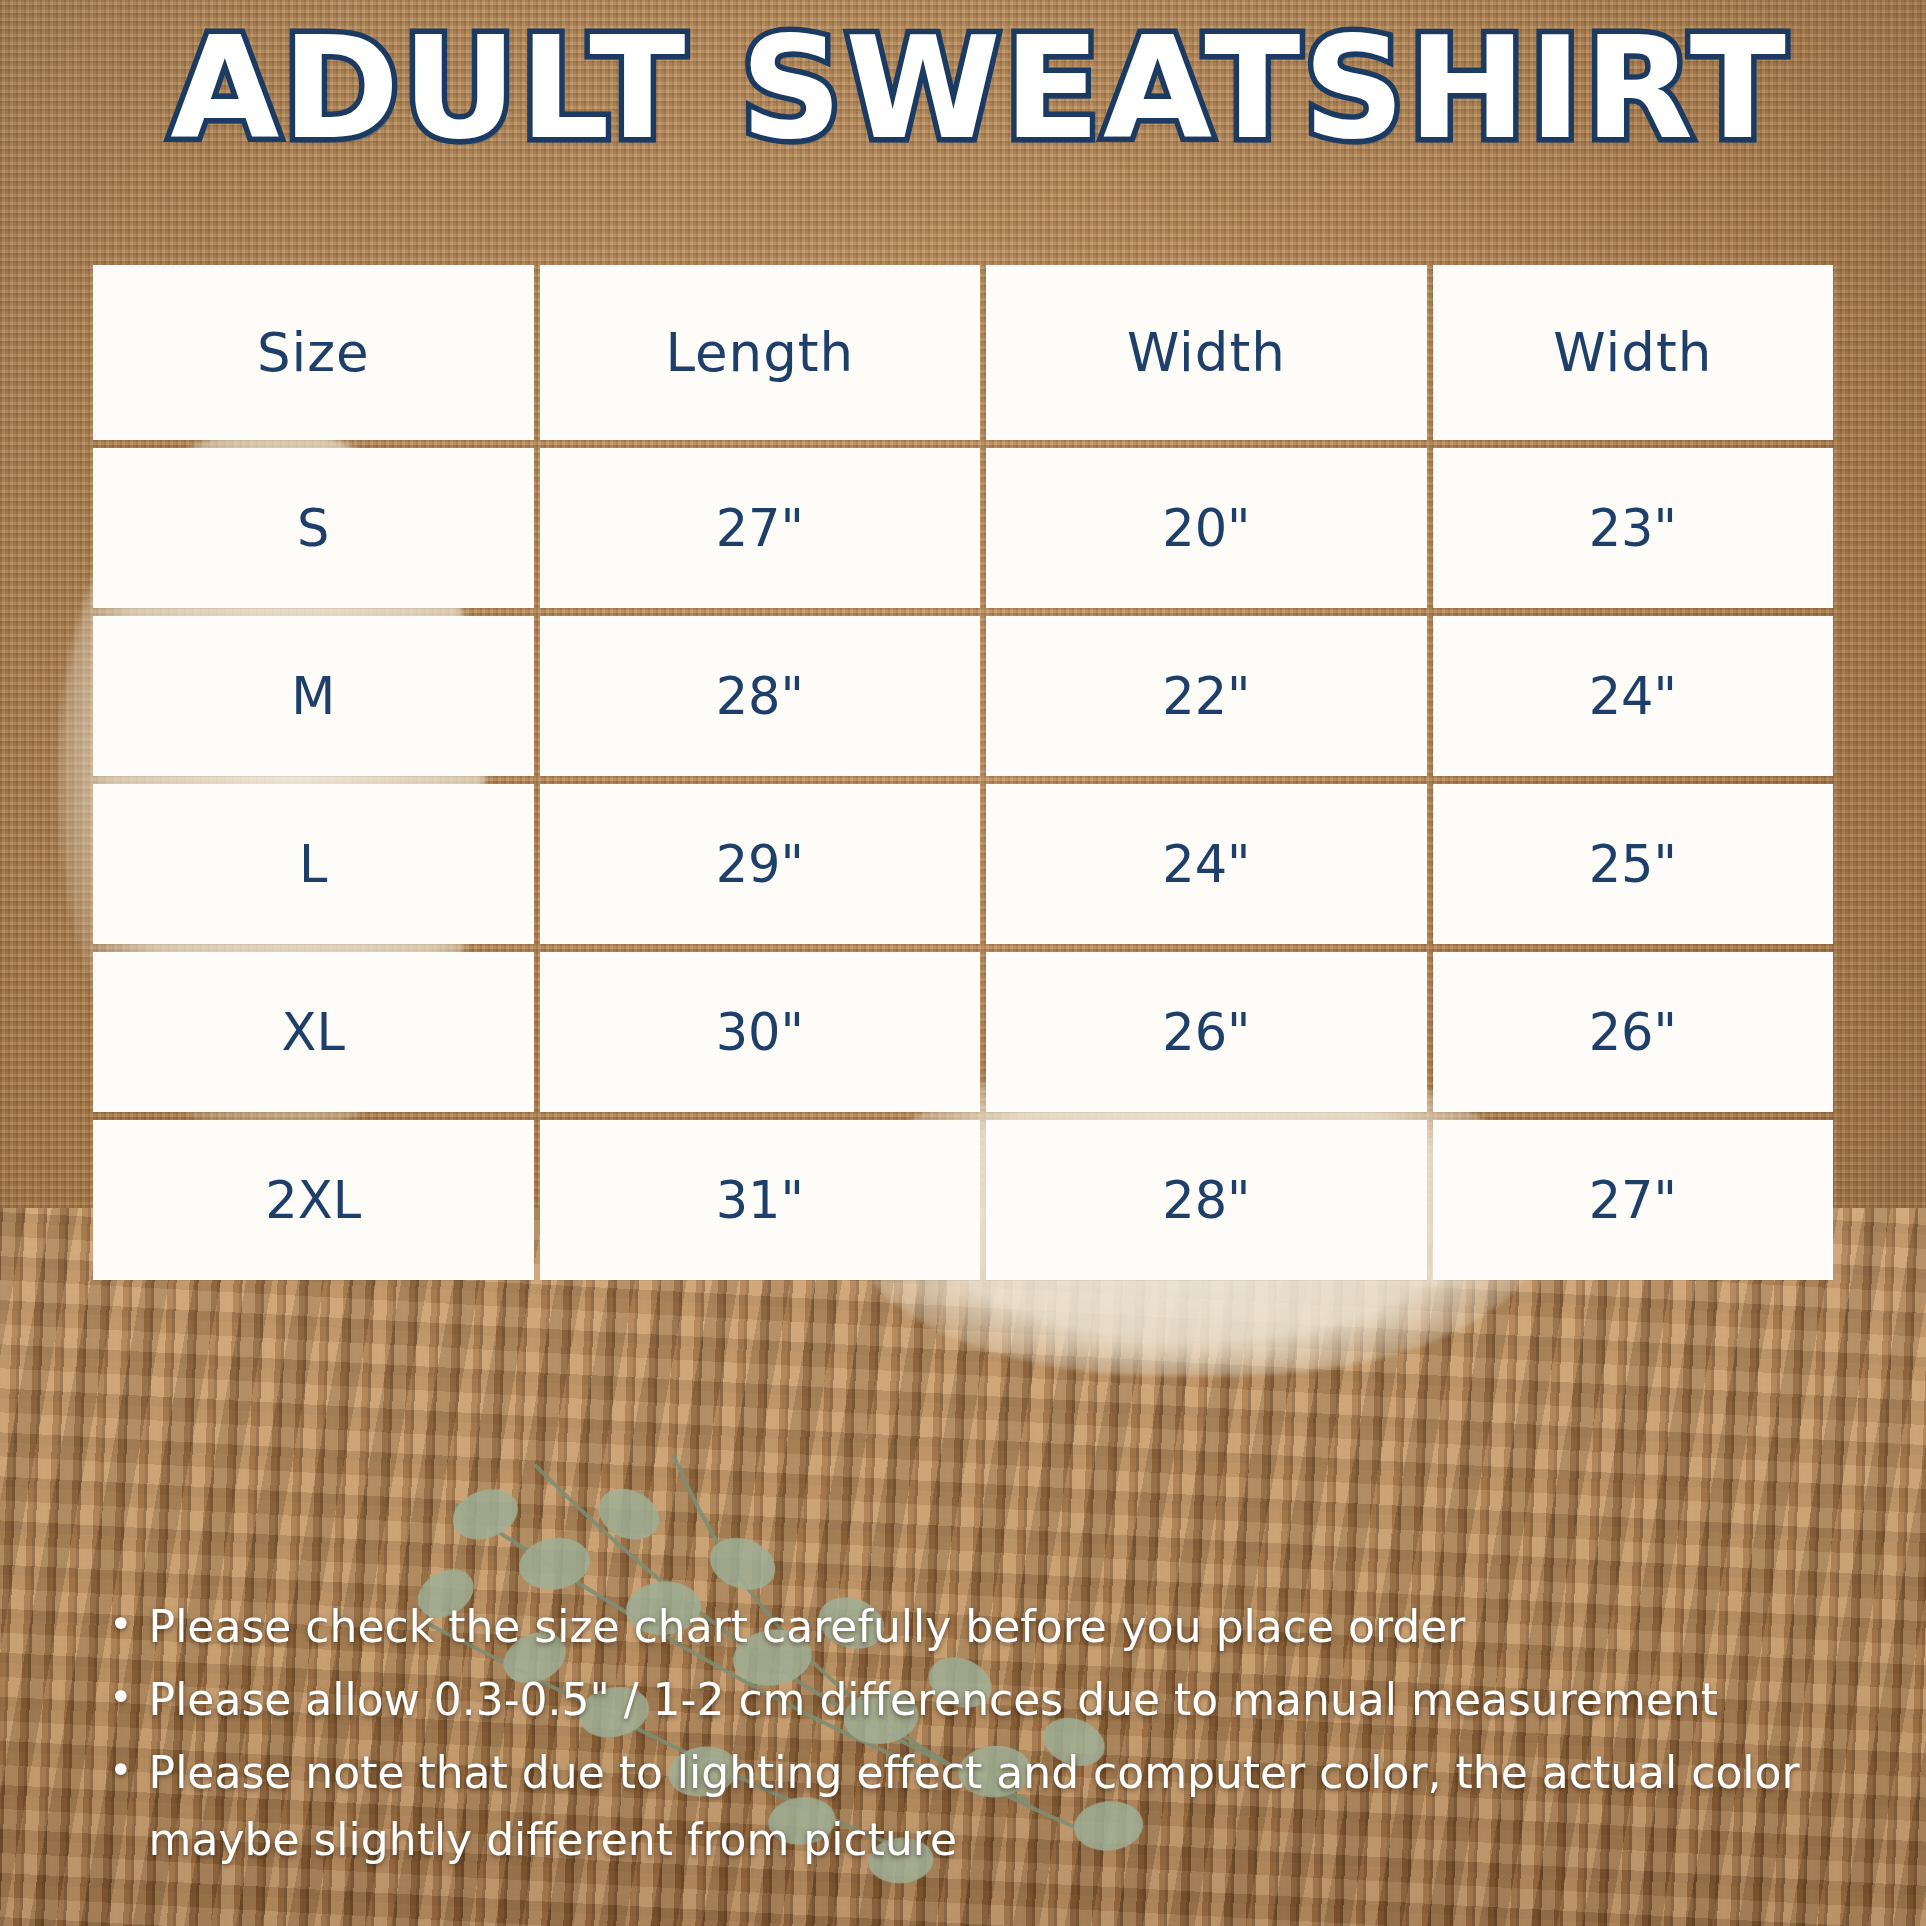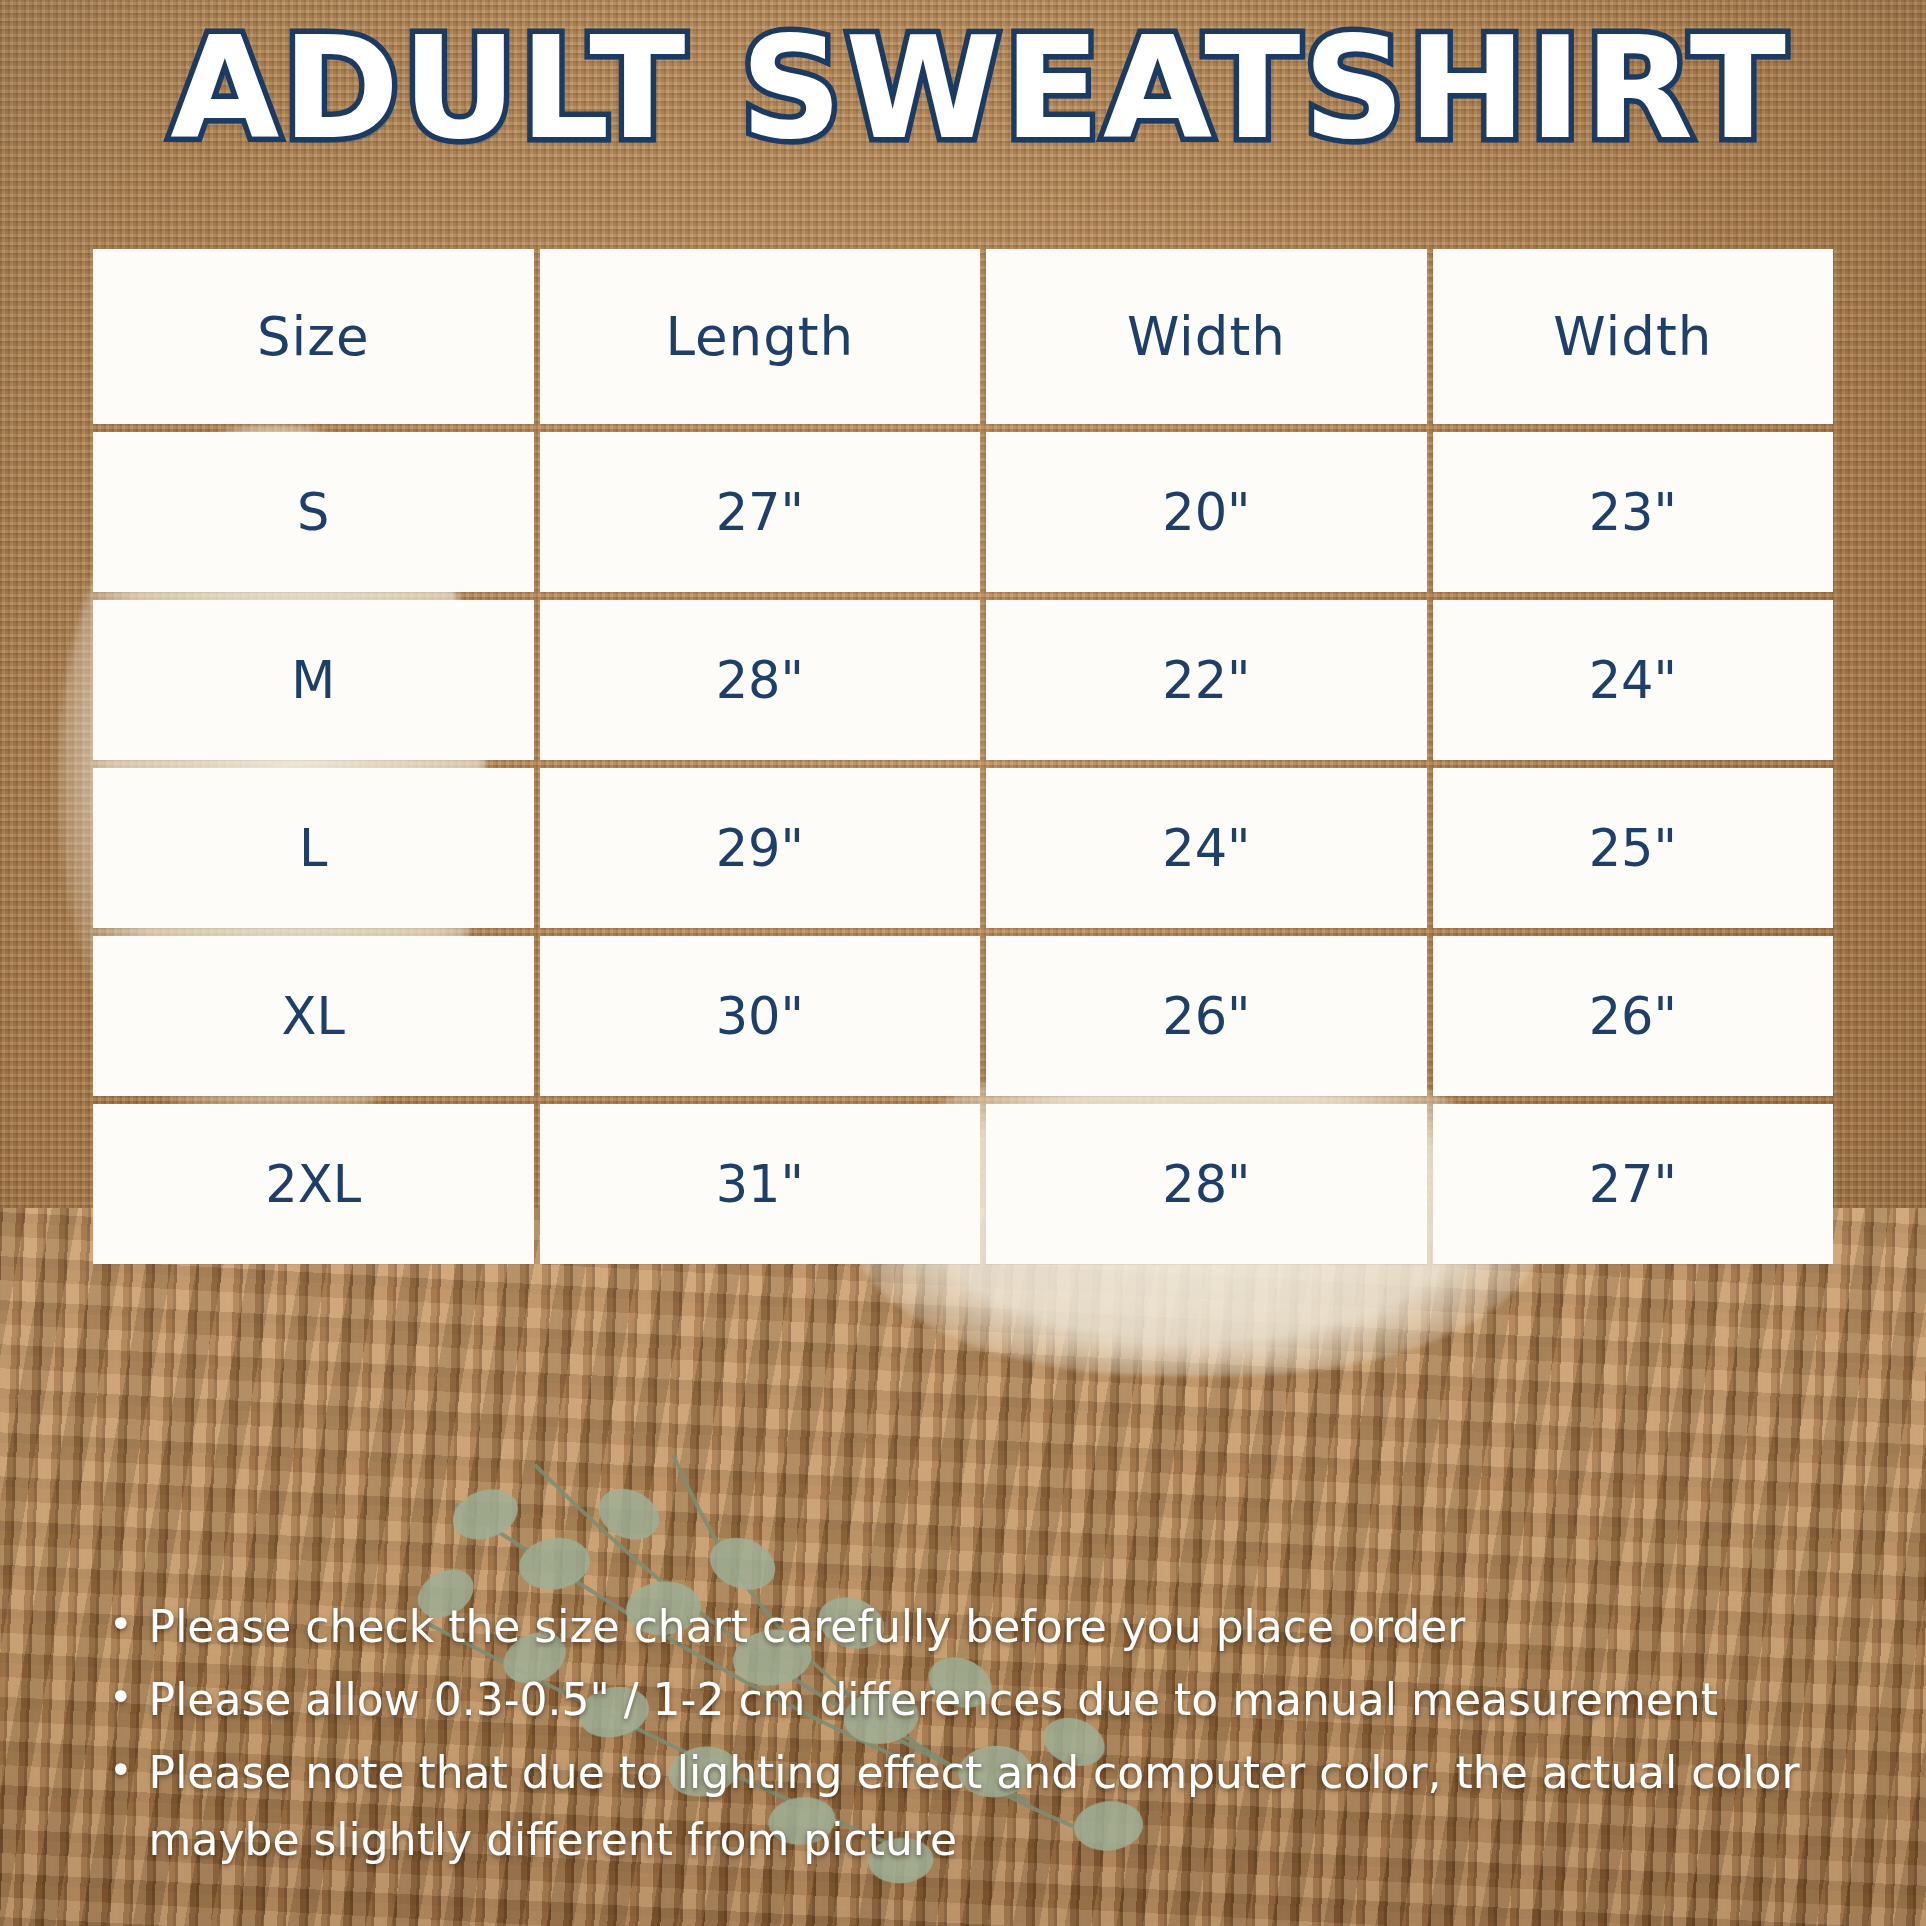--- a/index.html
+++ b/index.html
@@ -115,21 +115,21 @@
     text-shadow:
       0 0 2px #1c3b63,
       4px 6px 0 rgba(28,59,99,0.25);
     white-space: nowrap;
   }
 
   
   .table {
     position: absolute;
     left: 87px;
-    top: 241px;
+    top: 257px;
     width: 1752px;
     border-collapse: separate;
     border-spacing: 6px 8px;
   }
   .table td {
     background: #fdfcf8;
     color: #1f3f6b;
     text-align: center;
     font-family: "DejaVu Sans", sans-serif;
     font-size: 51px;

